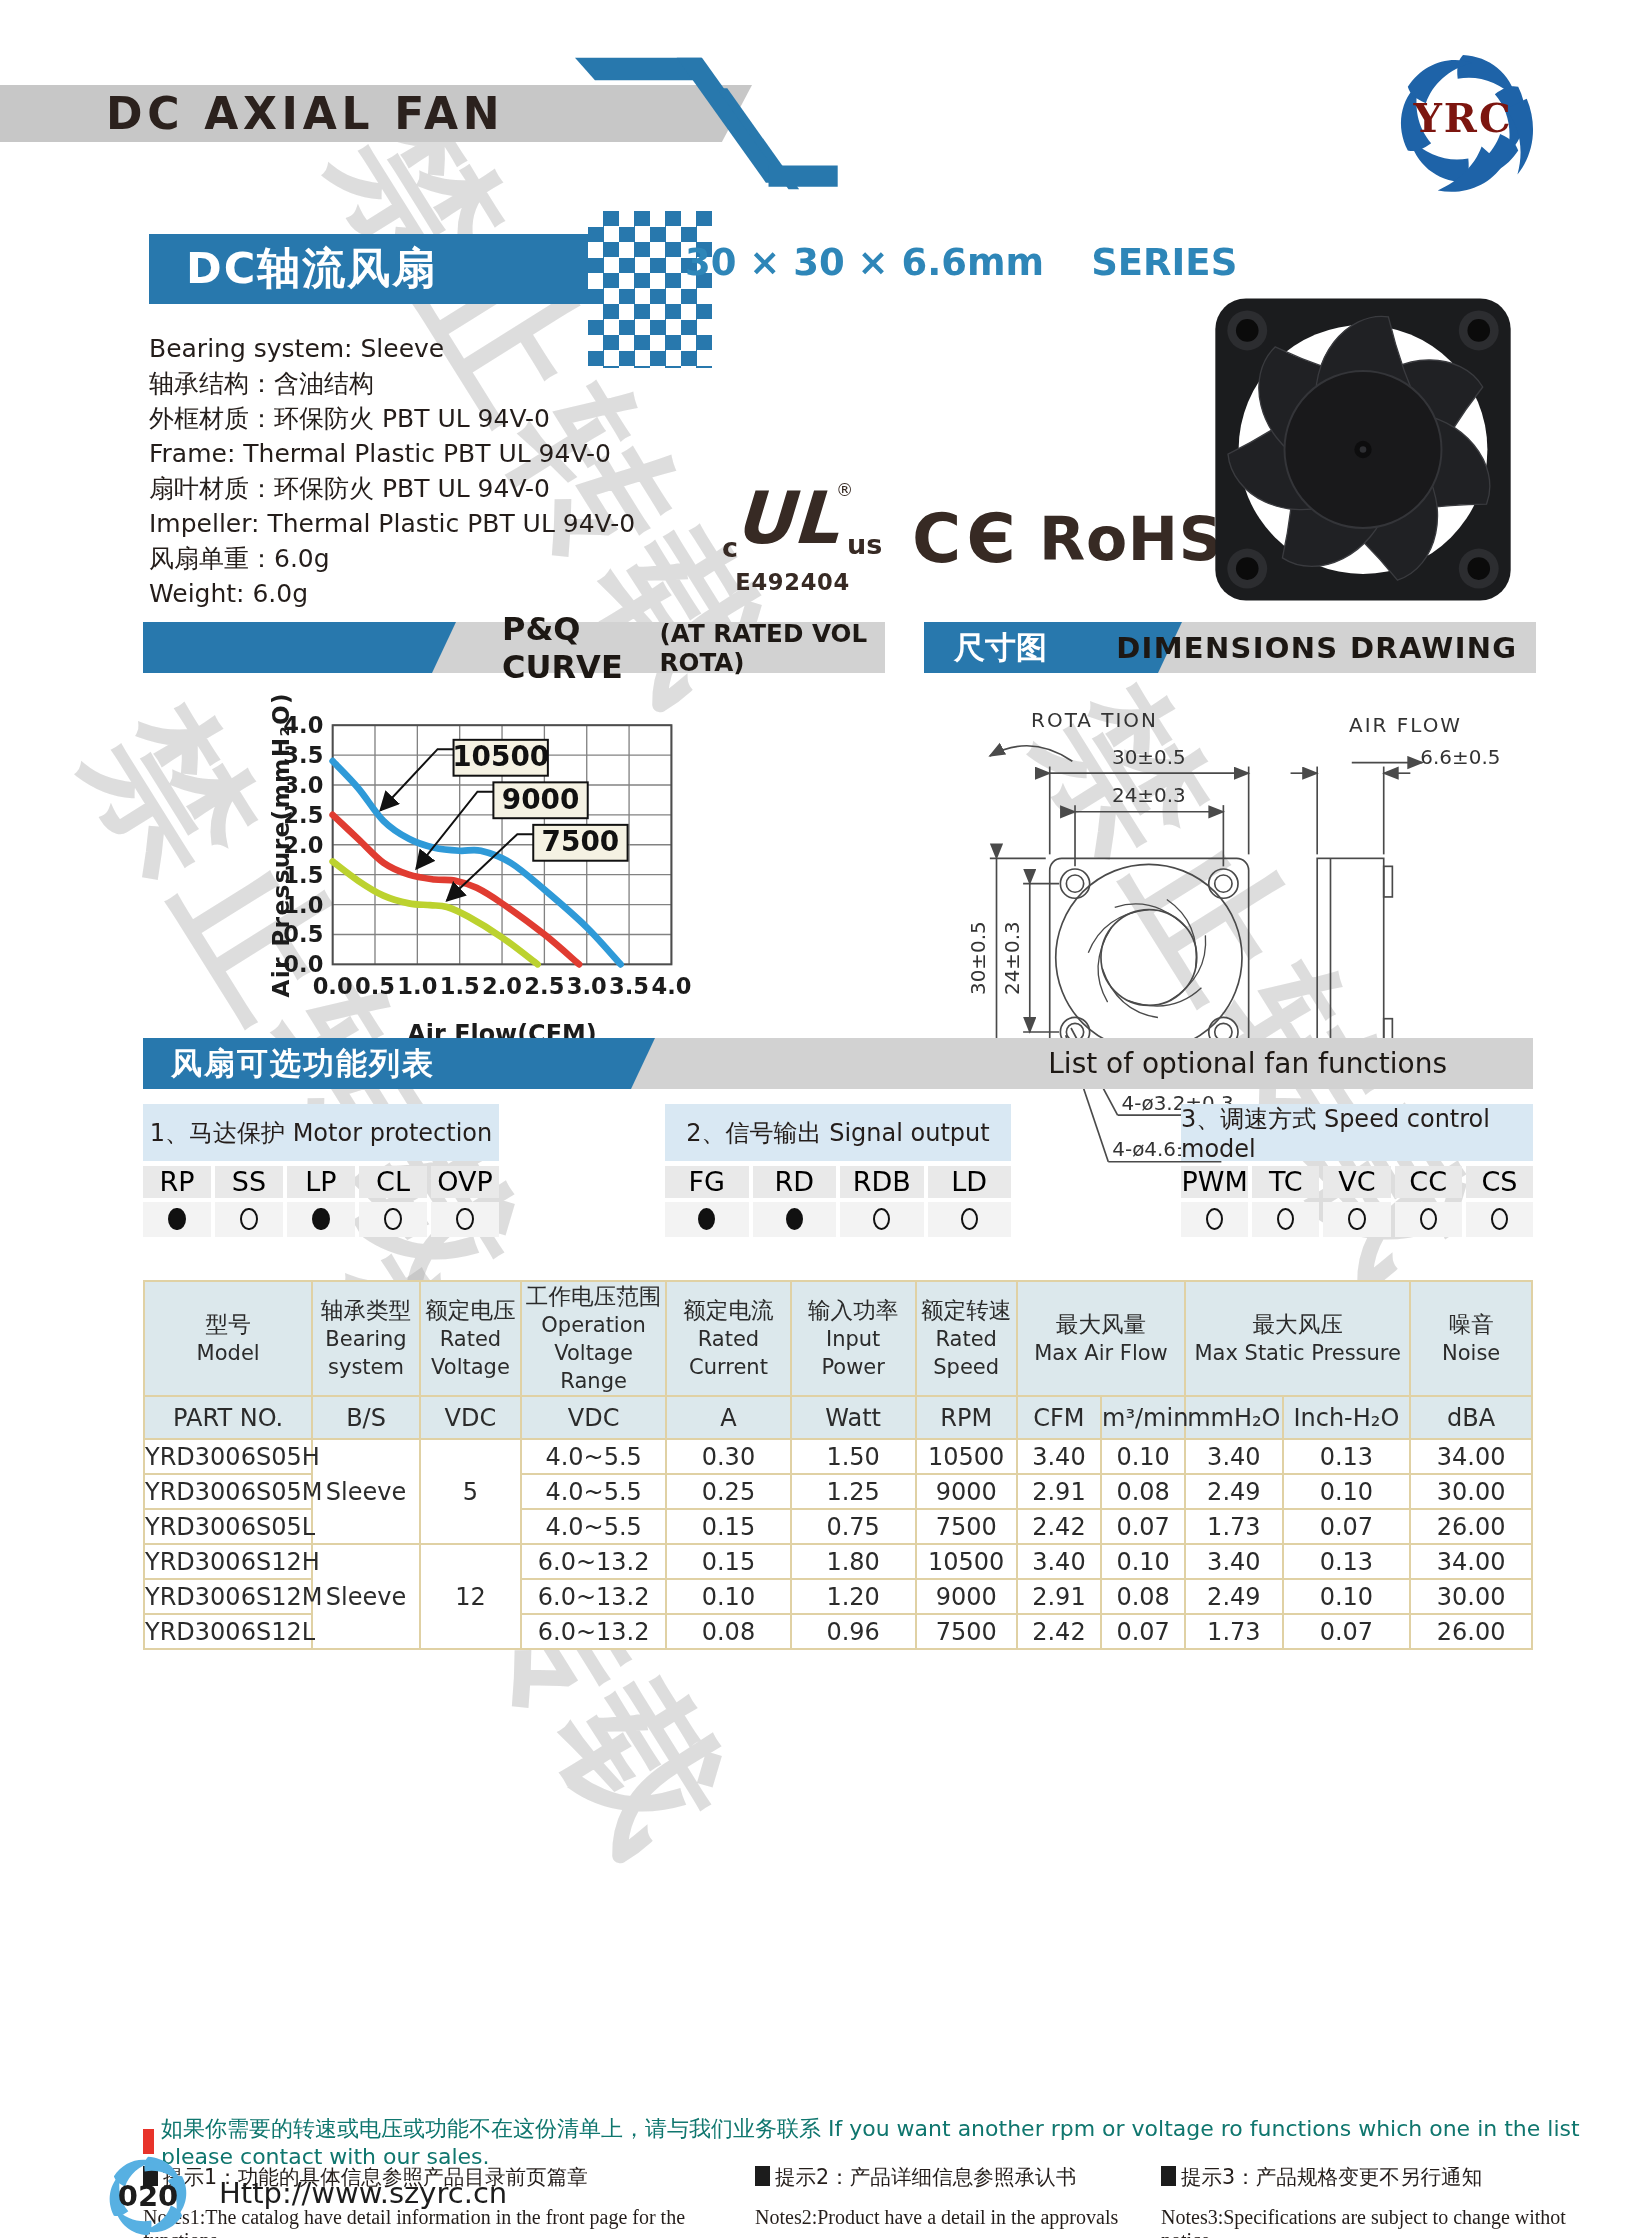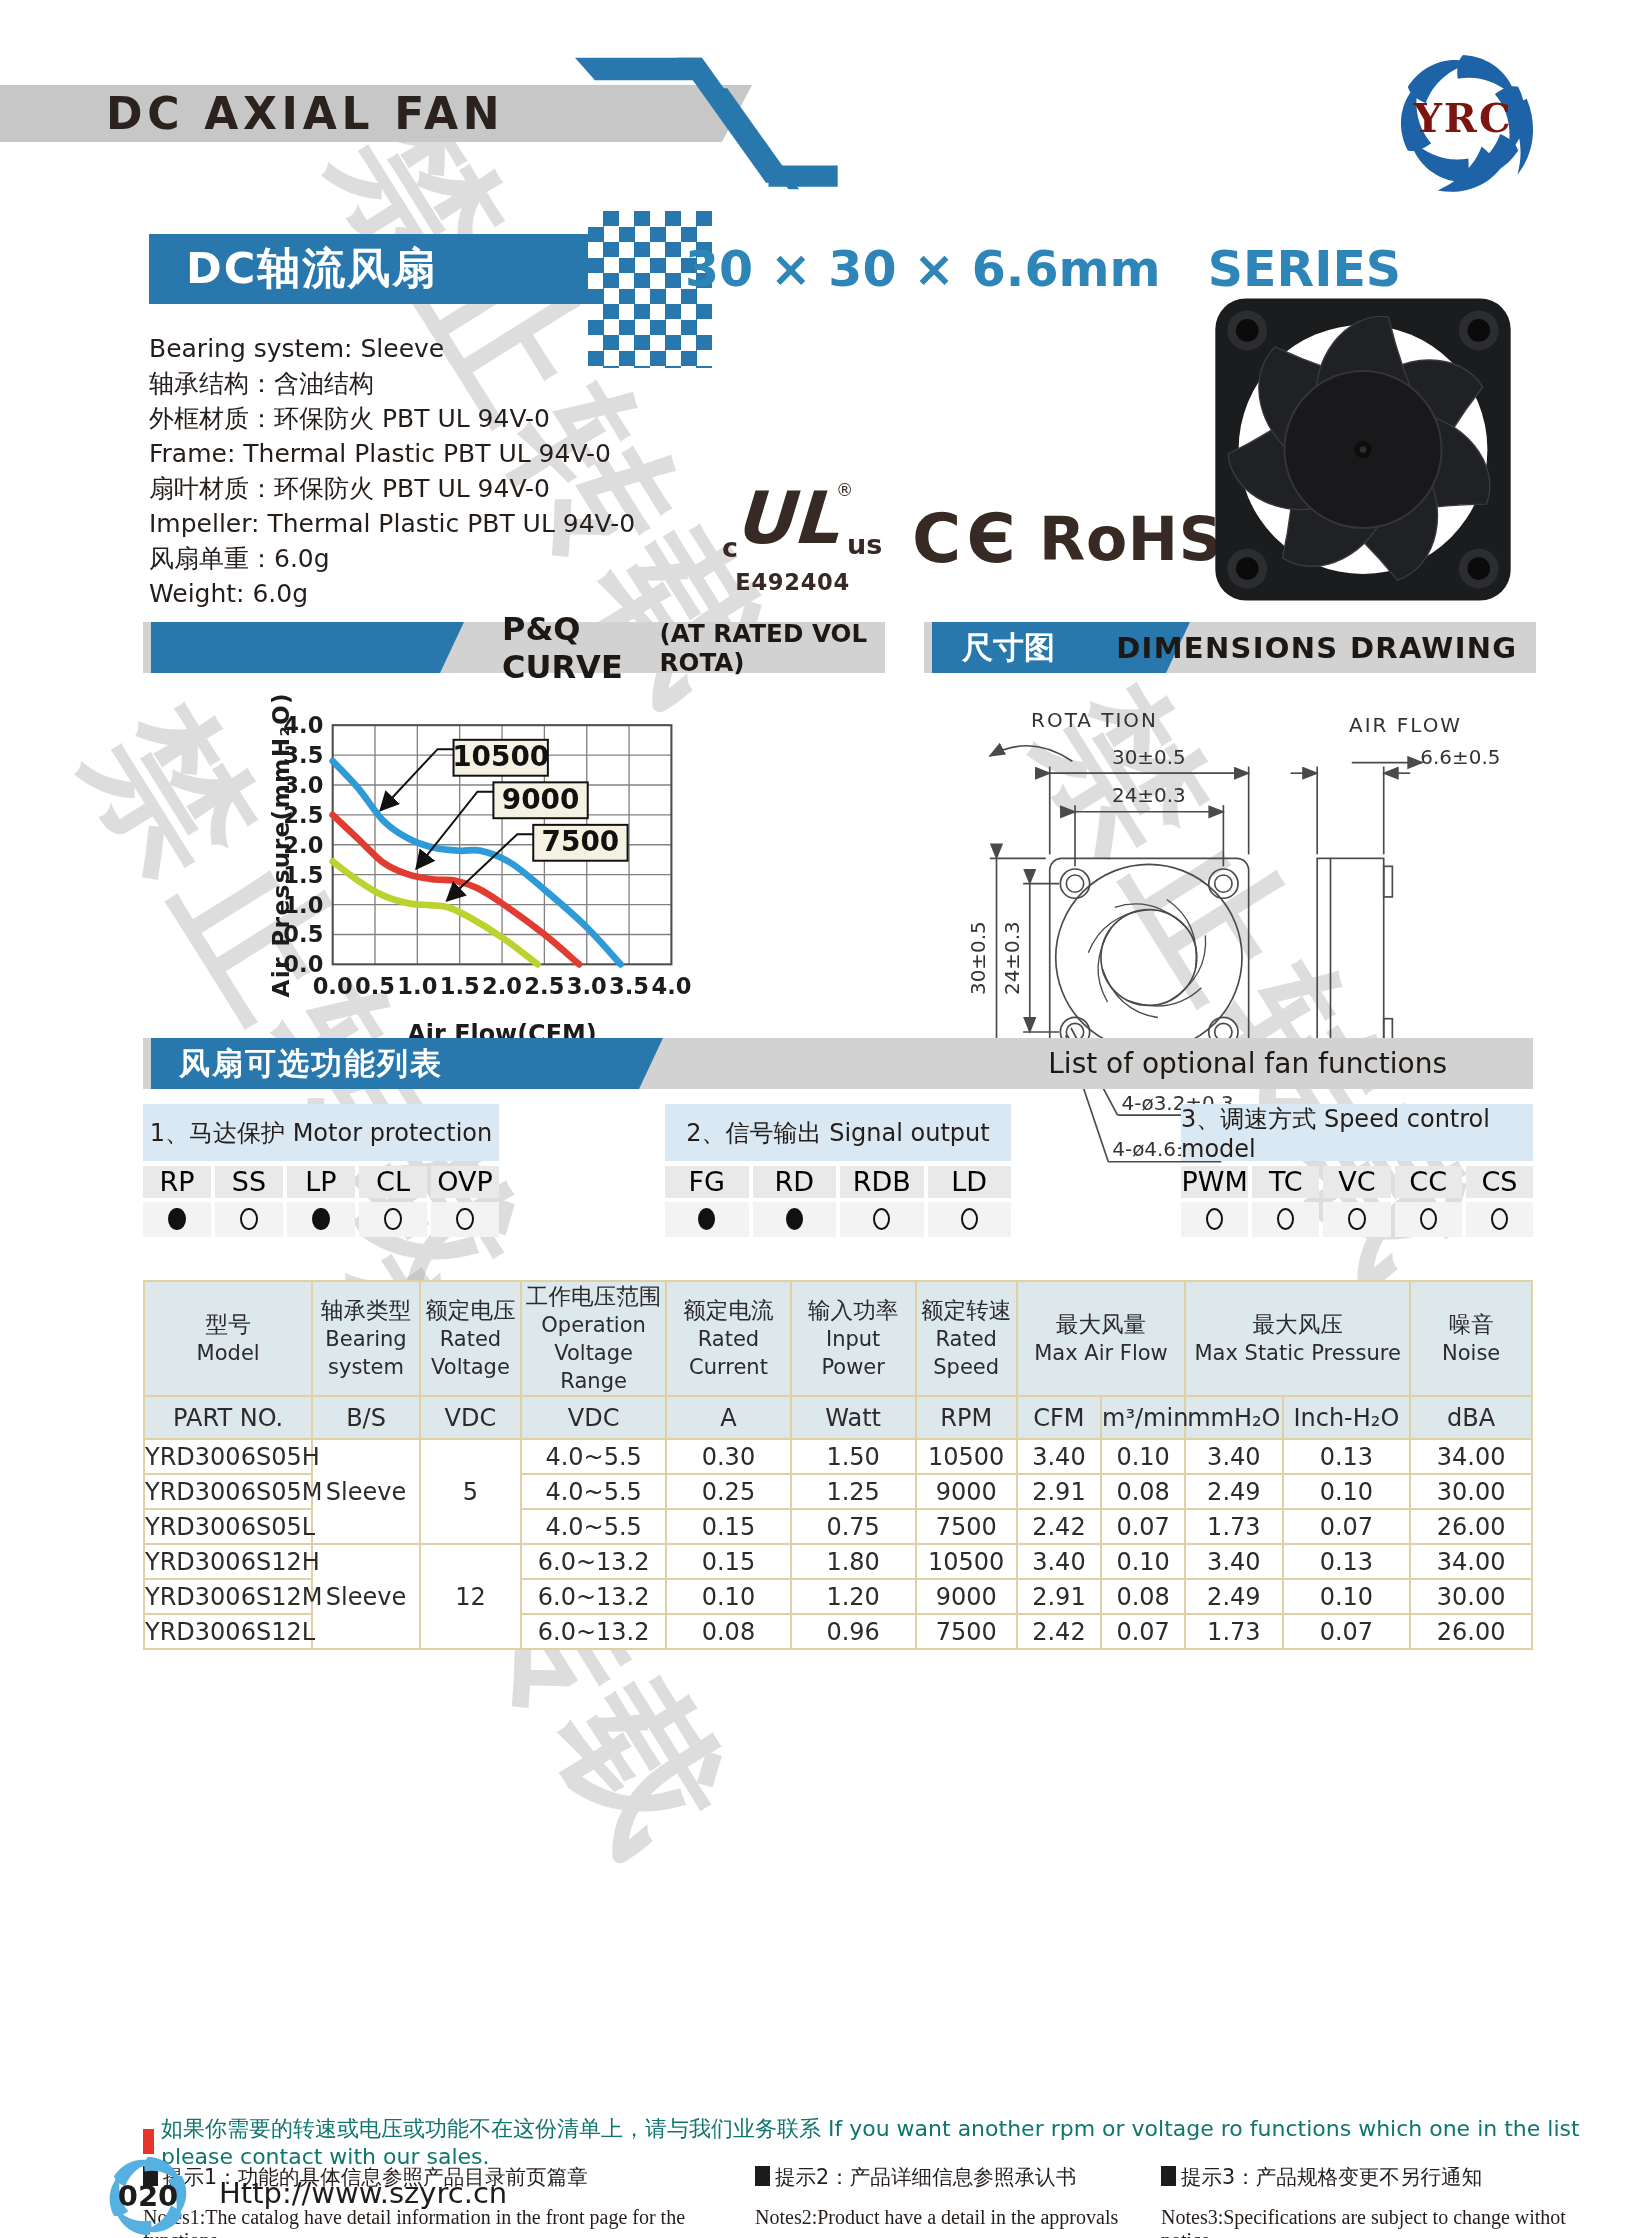--- a/index.html
+++ b/index.html
@@ -16,41 +16,41 @@
   .hdr-band{left:0;top:85px;width:752px;height:57px;background:#c7c7c7;
             clip-path:polygon(0 0,100% 0,96% 100%,0 100%);display:flex;align-items:center;}
   .hdr-title{margin-left:106px;font-size:44px;font-weight:900;letter-spacing:4.7px;color:#2b211d;}
 
   
   .tbox{left:149px;top:234px;width:439px;height:70px;background:#2878ad;display:flex;align-items:center;}
   .tbox span{margin-left:37px;font-size:43px;font-weight:bold;color:#fff;letter-spacing:2px;}
   .checker{left:588px;top:211px;width:124px;height:157px;
            background:conic-gradient(#2878ad 0 90deg,#ffffff 0 180deg,#2878ad 0 270deg,#ffffff 0);
            background-size:31px 31px;}
-  .series{left:685px;top:241px;font-size:49px;font-weight:bold;color:#2e86b8;display:flex;gap:47px;}
+  .series{left:685px;top:241px;font-size:37px;font-weight:bold;color:#2e86b8;display:flex;gap:47px;}
 
   
   .specs{left:149px;top:331px;width:638px;font-size:25px;line-height:35px;color:#241d1a;}
 
   
   .certs{color:#372a24;}
   .ul-wrap{left:722px;top:480px;width:180px;height:100px;}
   .ul-c{position:absolute;left:0px;top:52px;font-size:27px;font-weight:bold;}
   .ul-main{position:absolute;left:18.6px;top:-4px;font-size:72px;font-weight:900;font-style:italic;transform:skewX(-6deg);}
   .ul-reg{position:absolute;left:114px;top:0px;font-size:17.3px;}
   .ul-us{position:absolute;left:125px;top:49px;font-size:27px;font-weight:bold;}
   .ul-file{position:absolute;left:13.3px;top:89px;font-size:22.6px;font-weight:bold;letter-spacing:0.7px;}
   .ce{left:912px;top:500px;font-size:67px;font-weight:600;letter-spacing:5.3px;}
   .rohs{left:1039px;top:504px;font-size:60px;font-weight:800;letter-spacing:0.7px;text-align:center;}
 
   
   .banner{height:51px;}
   .banner .gray{position:absolute;left:0;top:0;right:0;bottom:0;background:#d2d2d2;}
   .banner .blue{position:absolute;left:0;top:0;bottom:0;background:#2878ad;
-                clip-path:polygon(0 0,100% 0,calc(100% - 24px) 100%,0 100%);display:flex;align-items:center;margin-left:8px;}
+                clip-path:polygon(0 0,100% 0,calc(100% - 24px) 100%,0 100%);display:flex;align-items:center;}
   .banner .blue span{color:#fff;font-weight:bold;}
   .bn-text{position:absolute;top:0;bottom:0;display:flex;align-items:baseline;align-items:center;color:#1d1814;}
 
   
   .opt-title{height:57px;background:#d9e8f3;display:flex;align-items:center;justify-content:center;
              font-size:24px;color:#241d1a;}
   .opt-row{display:flex;gap:4px;}
   .opt-cell{flex:1;background:#e9e9e9;height:32px;display:flex;align-items:center;justify-content:center;
             font-size:27px;color:#000000;}
   .opt-dotcell{flex:1;background:#f3f3f3;height:35px;display:flex;align-items:center;justify-content:center;}

